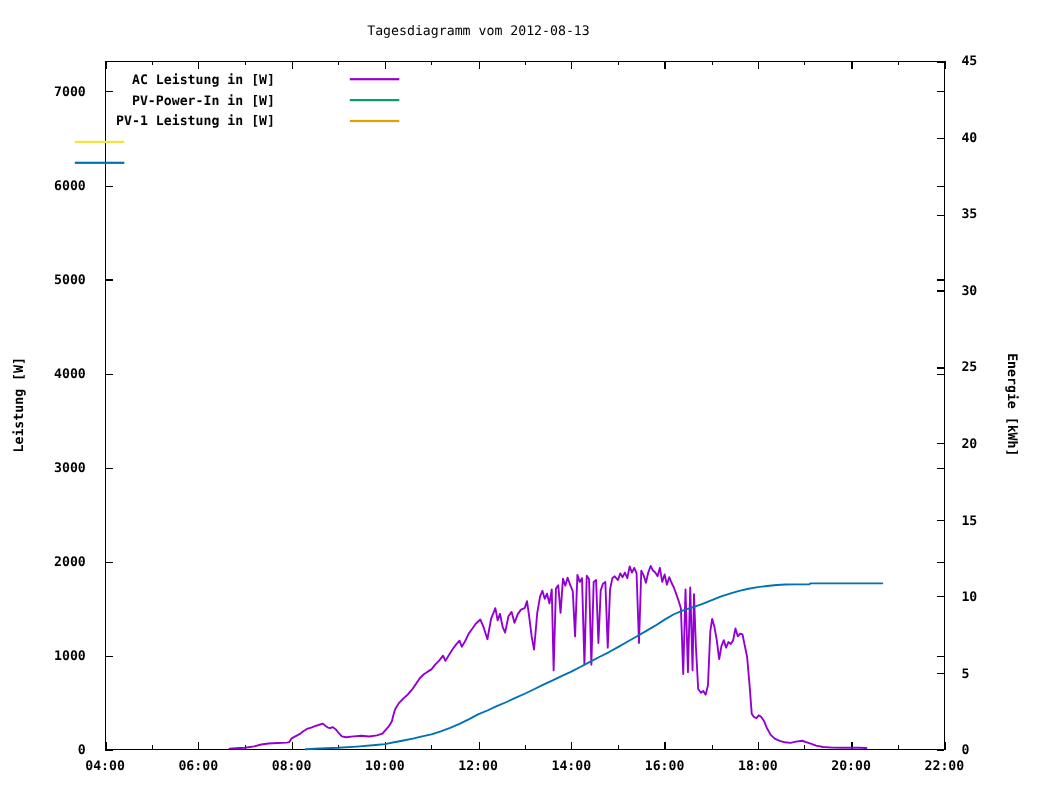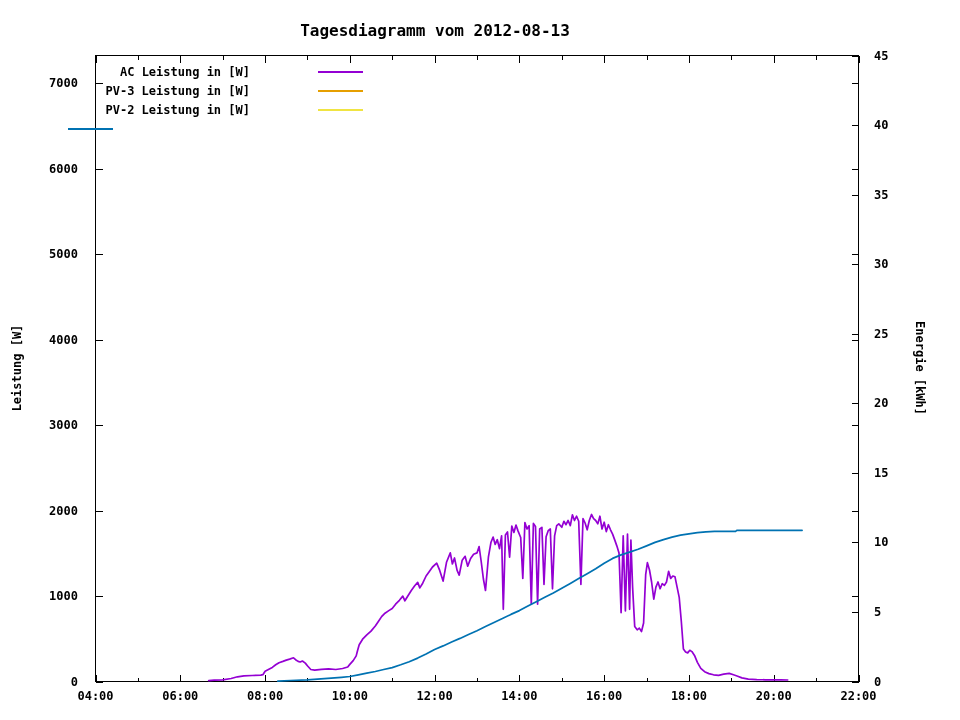--- a/index.html
+++ b/index.html
@@ -1,21 +1,21 @@
 <!DOCTYPE html>
 <html><head>
 <meta charset="utf-8">
 <style>
   html,body{margin:0;padding:0;background:#fff;}
   #canvas{position:relative;width:960px;height:720px;background:#ffffff;overflow:hidden;
           font-family:"DejaVu Sans Mono",monospace;color:#000;}
   #plot-svg{position:absolute;left:0;top:0;}
   #plot-svg text{font-family:"DejaVu Sans Mono",monospace;font-weight:bold;font-size:12px;fill:#000;}
   .chart-title{position:absolute;left:0;top:21px;width:870px;text-align:center;
-               font-weight:bold;font-size:16px;white-space:nowrap;}
+               font-weight:normal;font-size:12px;white-space:nowrap;}
   .axis-title{position:absolute;font-weight:bold;font-size:12px;white-space:nowrap;}
   .axis-title.left{left:17px;top:368px;transform:translate(-50%,-50%) rotate(-90deg);}
   .axis-title.right{left:920px;top:368px;transform:translate(-50%,-50%) rotate(90deg);}
   .legend{position:absolute;left:0;top:62px;}
   .legend-row{display:flex;align-items:center;height:19px;}
   .legend-label{display:inline-block;width:250px;text-align:right;
                 font-weight:bold;font-size:12px;white-space:nowrap;}
   .legend-swatch{display:inline-block;width:45px;height:2px;margin-left:68px;}
 </style>
 </head>
@@ -125,25 +125,28 @@
 
   <div class="axis-title left">Leistung [W]</div>
   <div class="axis-title right">Energie [kWh]</div>
 
   <div class="legend">
     <div class="legend-row">
       <span class="legend-label">AC Leistung in [W]</span>
       <span class="legend-swatch" style="background: rgb(148, 0, 211);"></span>
     </div>
     <div class="legend-row">
-      <span class="legend-label">PV-3 Leistung in [W]</span>
+      <span class="legend-label">PV-Power-In in [W]</span>
+      <span class="legend-swatch" style="background: rgb(0, 158, 115);"></span>
+    </div>
+    <div class="legend-row">
+      <span class="legend-label">PV-1 Leistung in [W]</span>
       <span class="legend-swatch" style="background: rgb(230, 159, 0);"></span>
     </div>
     <div class="legend-row">
-      <span class="legend-label">PV-2 Leistung in [W]</span>
       <span class="legend-swatch" style="background: rgb(240, 228, 66);"></span>
     </div>
     <div class="legend-row">
       <span class="legend-swatch" style="background: rgb(0, 114, 178);"></span>
     </div>
   </div>
 
 </div>
 
 </body></html>

